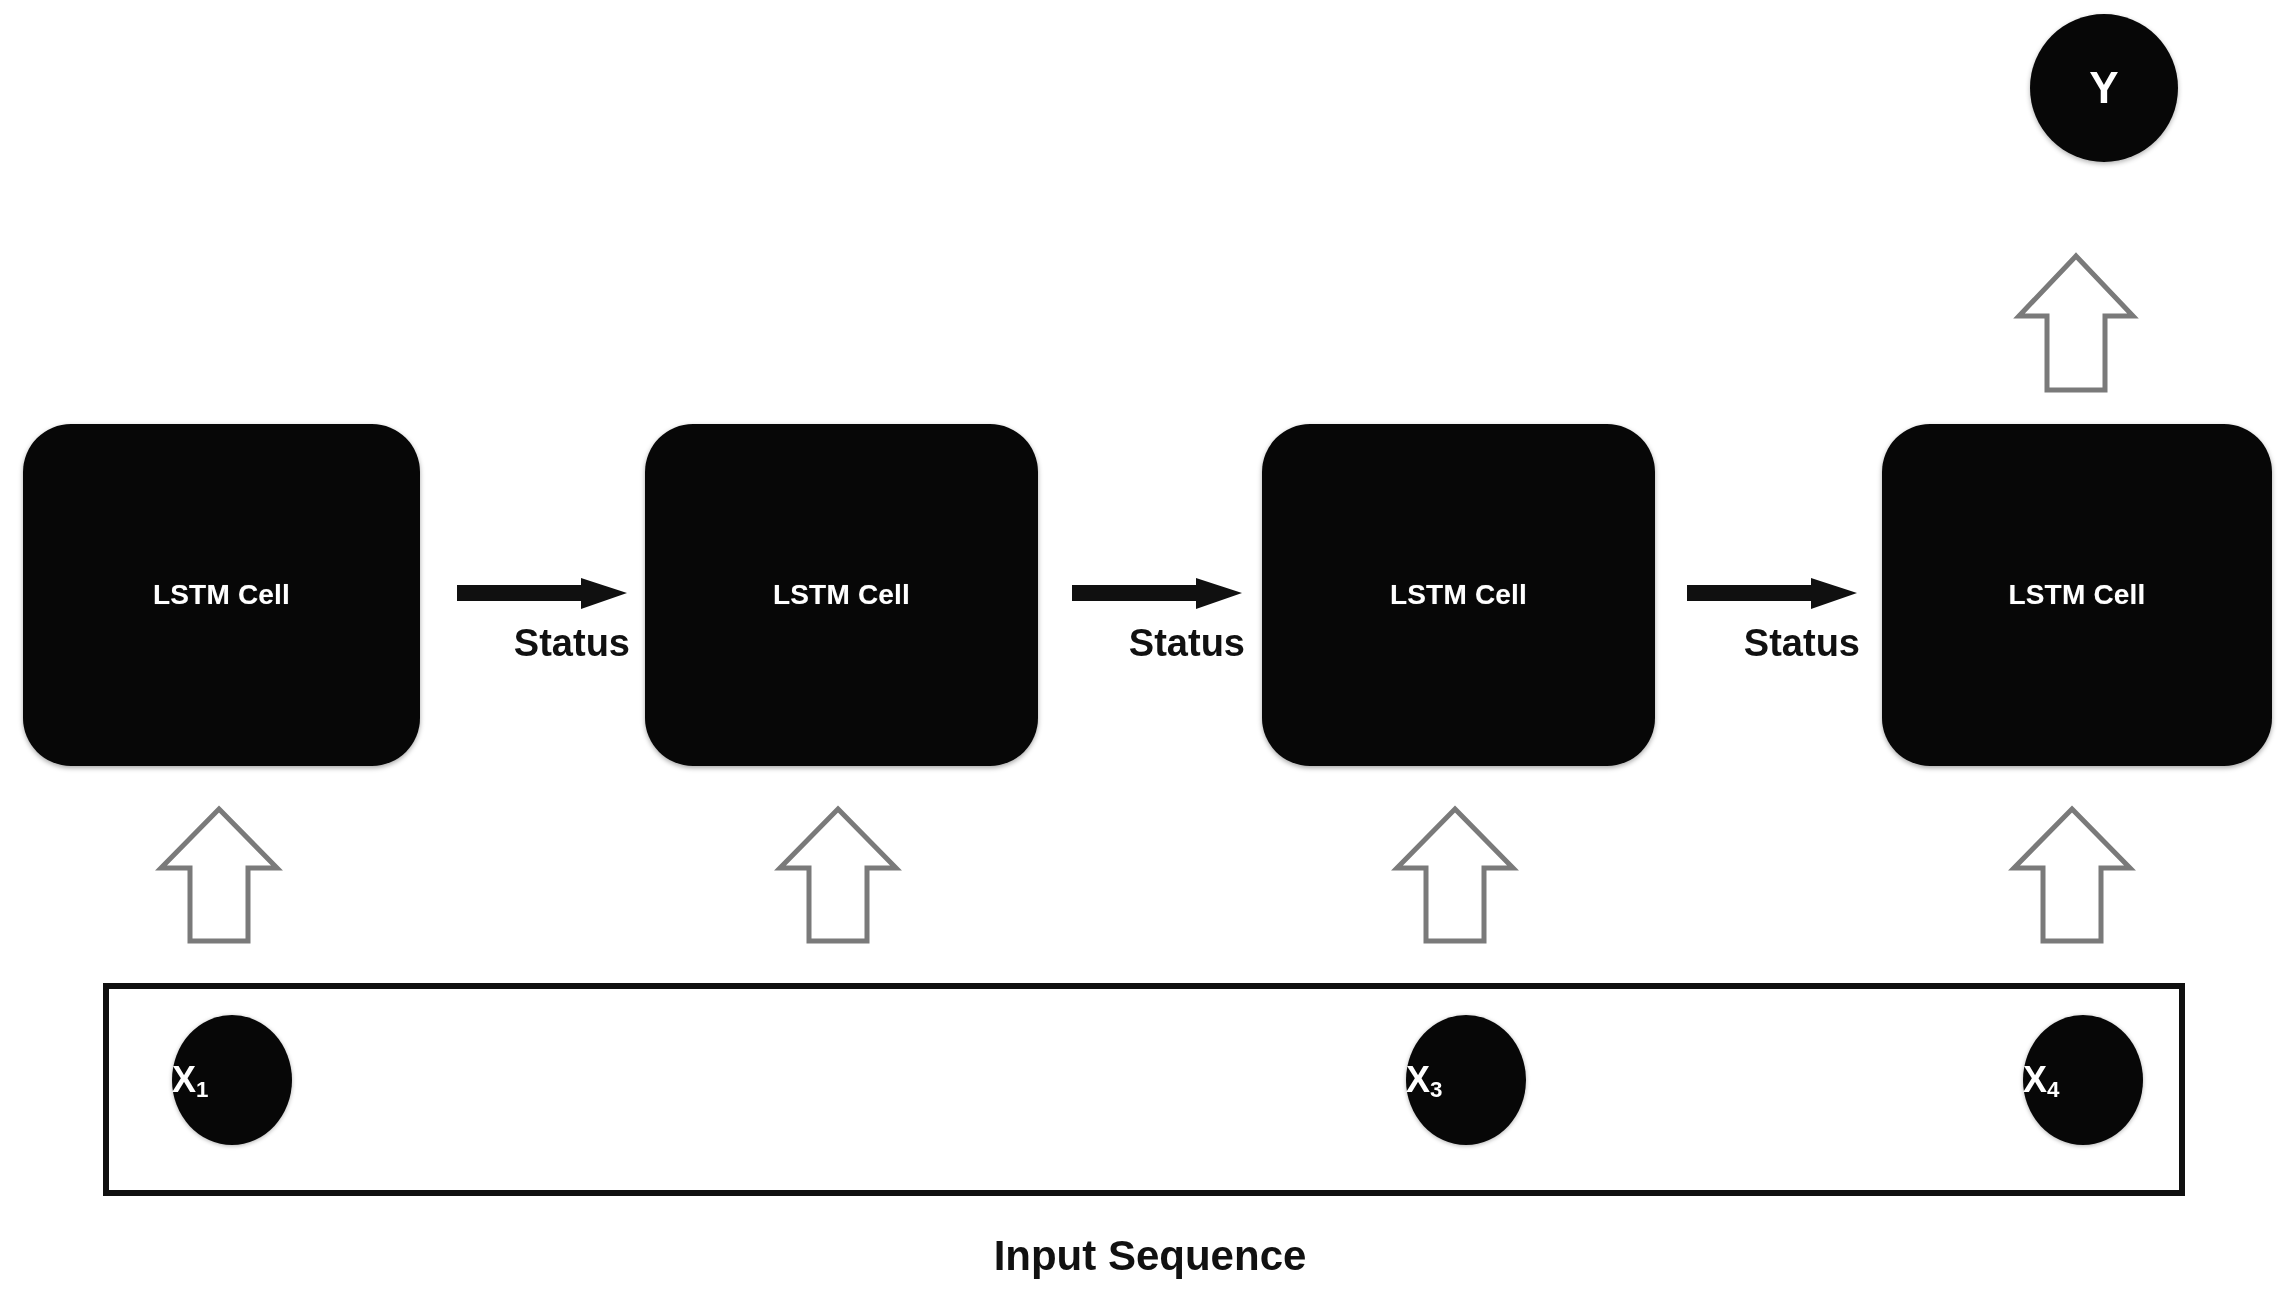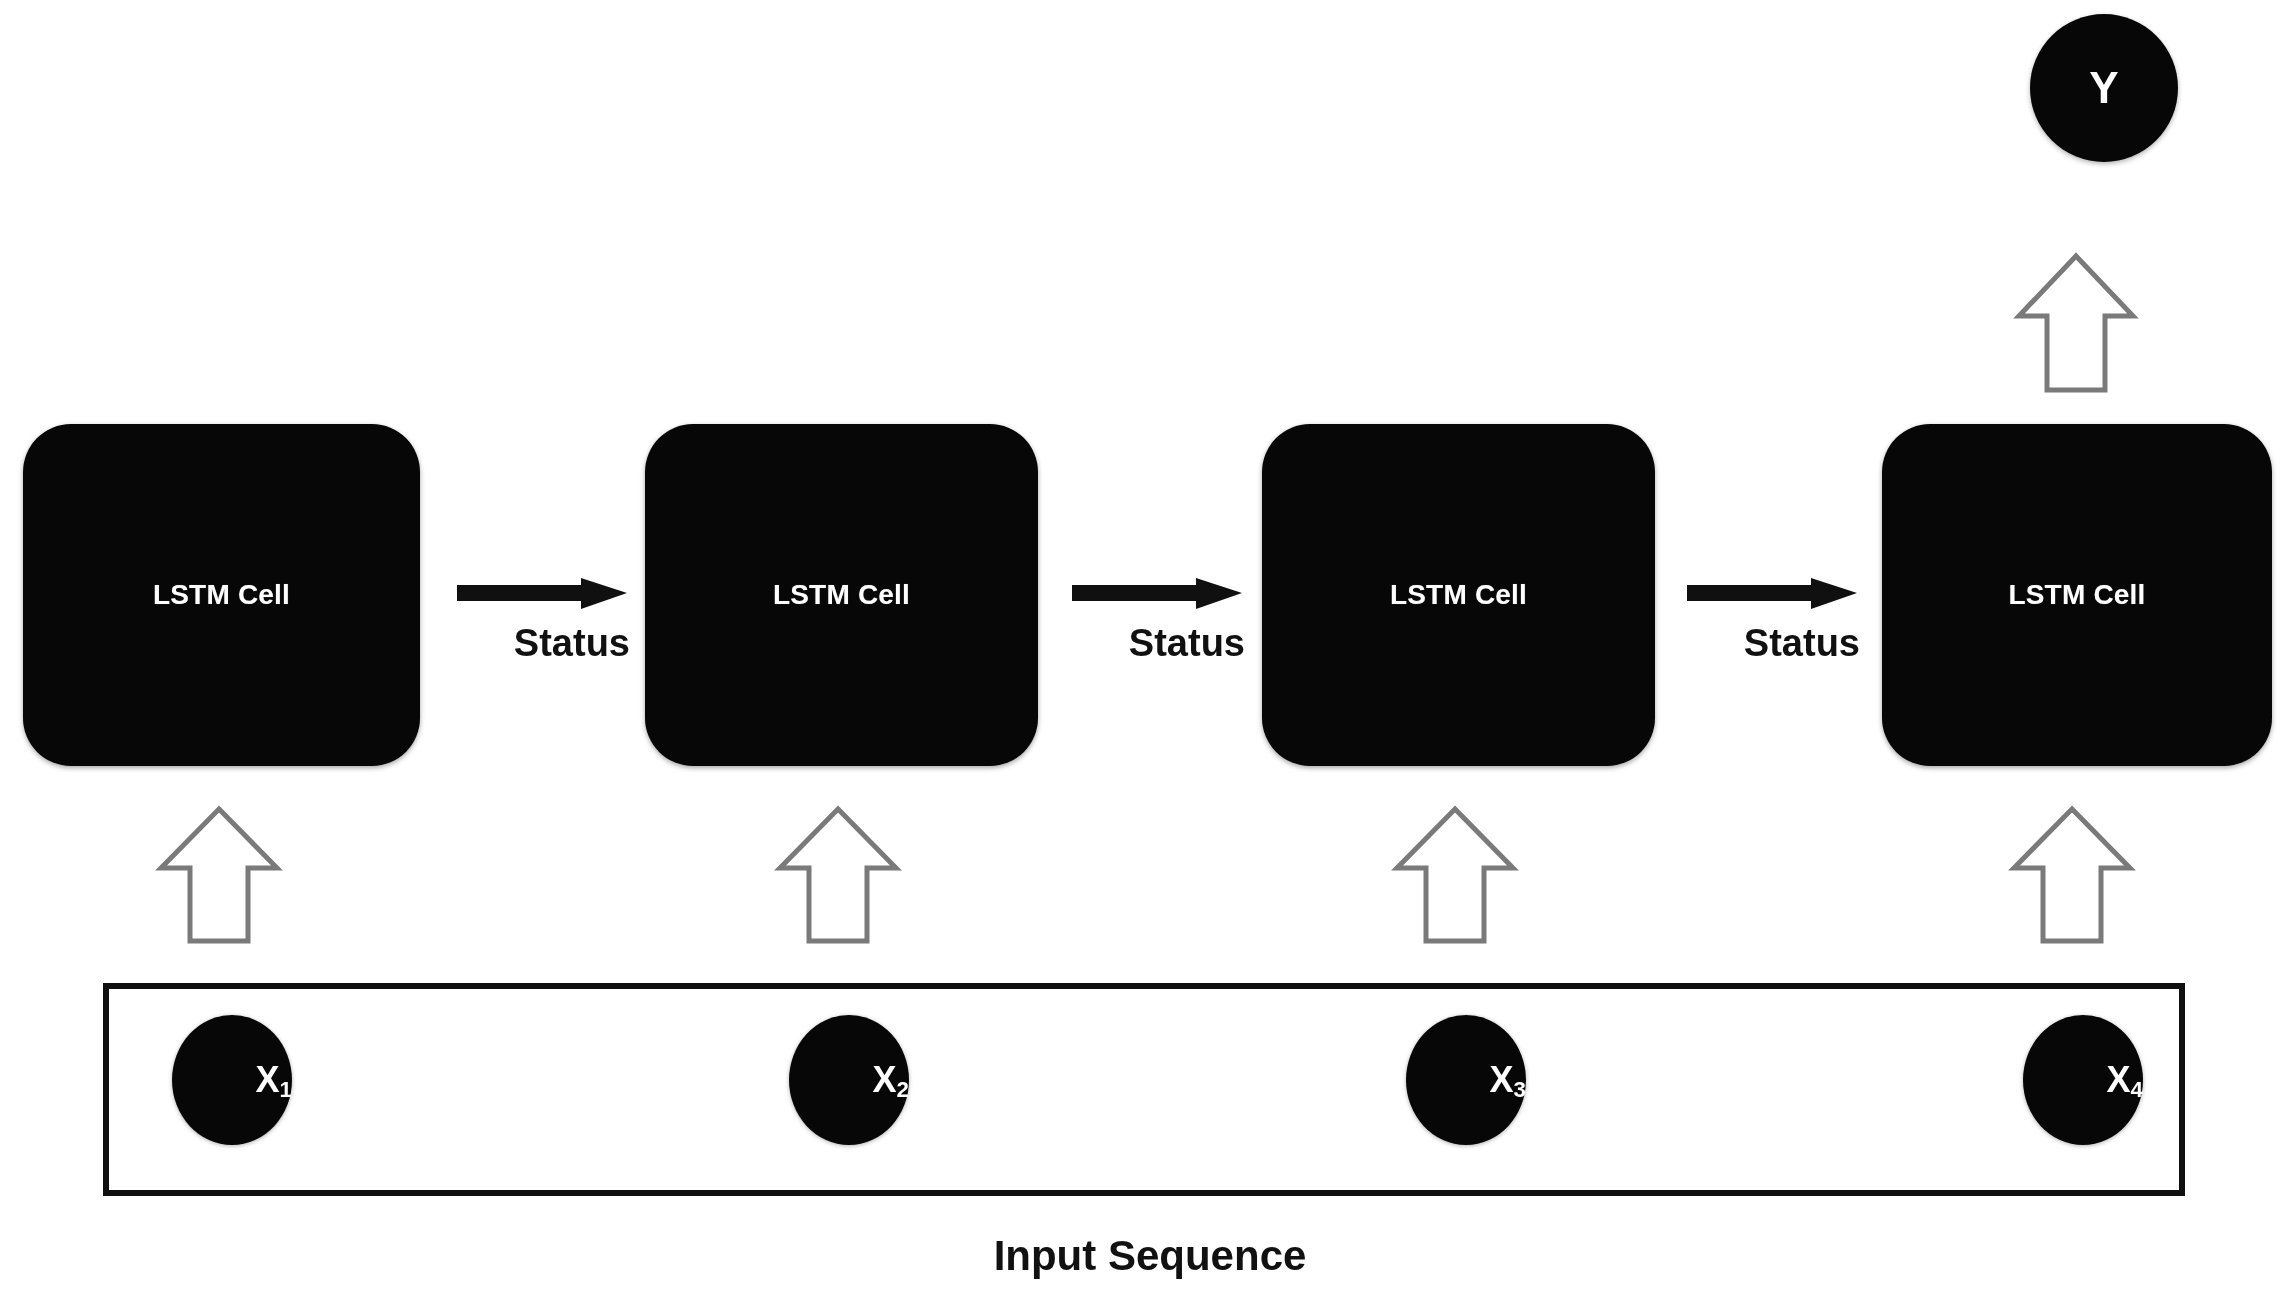--- a/index.html
+++ b/index.html
@@ -73,21 +73,21 @@
     border: 6px solid #101010;
     background: #ffffff;
     box-sizing: border-box;
   }
   .input-node {
     position: absolute;
     background: #070707;
     border-radius: 50%;
     display: flex;
     align-items: center;
-    justify-content: flex-end;
+    justify-content: flex-start;
     box-shadow: 0 1px 4px rgba(0,0,0,0.3);
   }
   .input-node .node-label {
     color: #ffffff;
     font-family: "Liberation Sans", sans-serif;
     font-weight: bold;
     font-size: 36px;
     line-height: 1;
     white-space: nowrap;
   }
@@ -210,25 +210,20 @@
   </div>
 
   <div class="input-box" style="left:103px; top:983px; width:2082px; height:213px;">
 
     <div class="input-node" style="left:63px; top:26px; width:120px; height:130px;">
       <span class="node-label">
         <span>X</span><sub>1</sub>
       </span>
     </div>
 
-    <div class="input-node" style="left:680px; top:26px; width:120px; height:130px;">
-      <span class="node-label">
-        <span>X</span><sub>2</sub>
-      </span>
-    </div>
 
     <div class="input-node" style="left:1297px; top:26px; width:120px; height:130px;">
       <span class="node-label">
         <span>X</span><sub>3</sub>
       </span>
     </div>
 
     <div class="input-node" style="left:1914px; top:26px; width:120px; height:130px;">
       <span class="node-label">
         <span>X</span><sub>4</sub>

